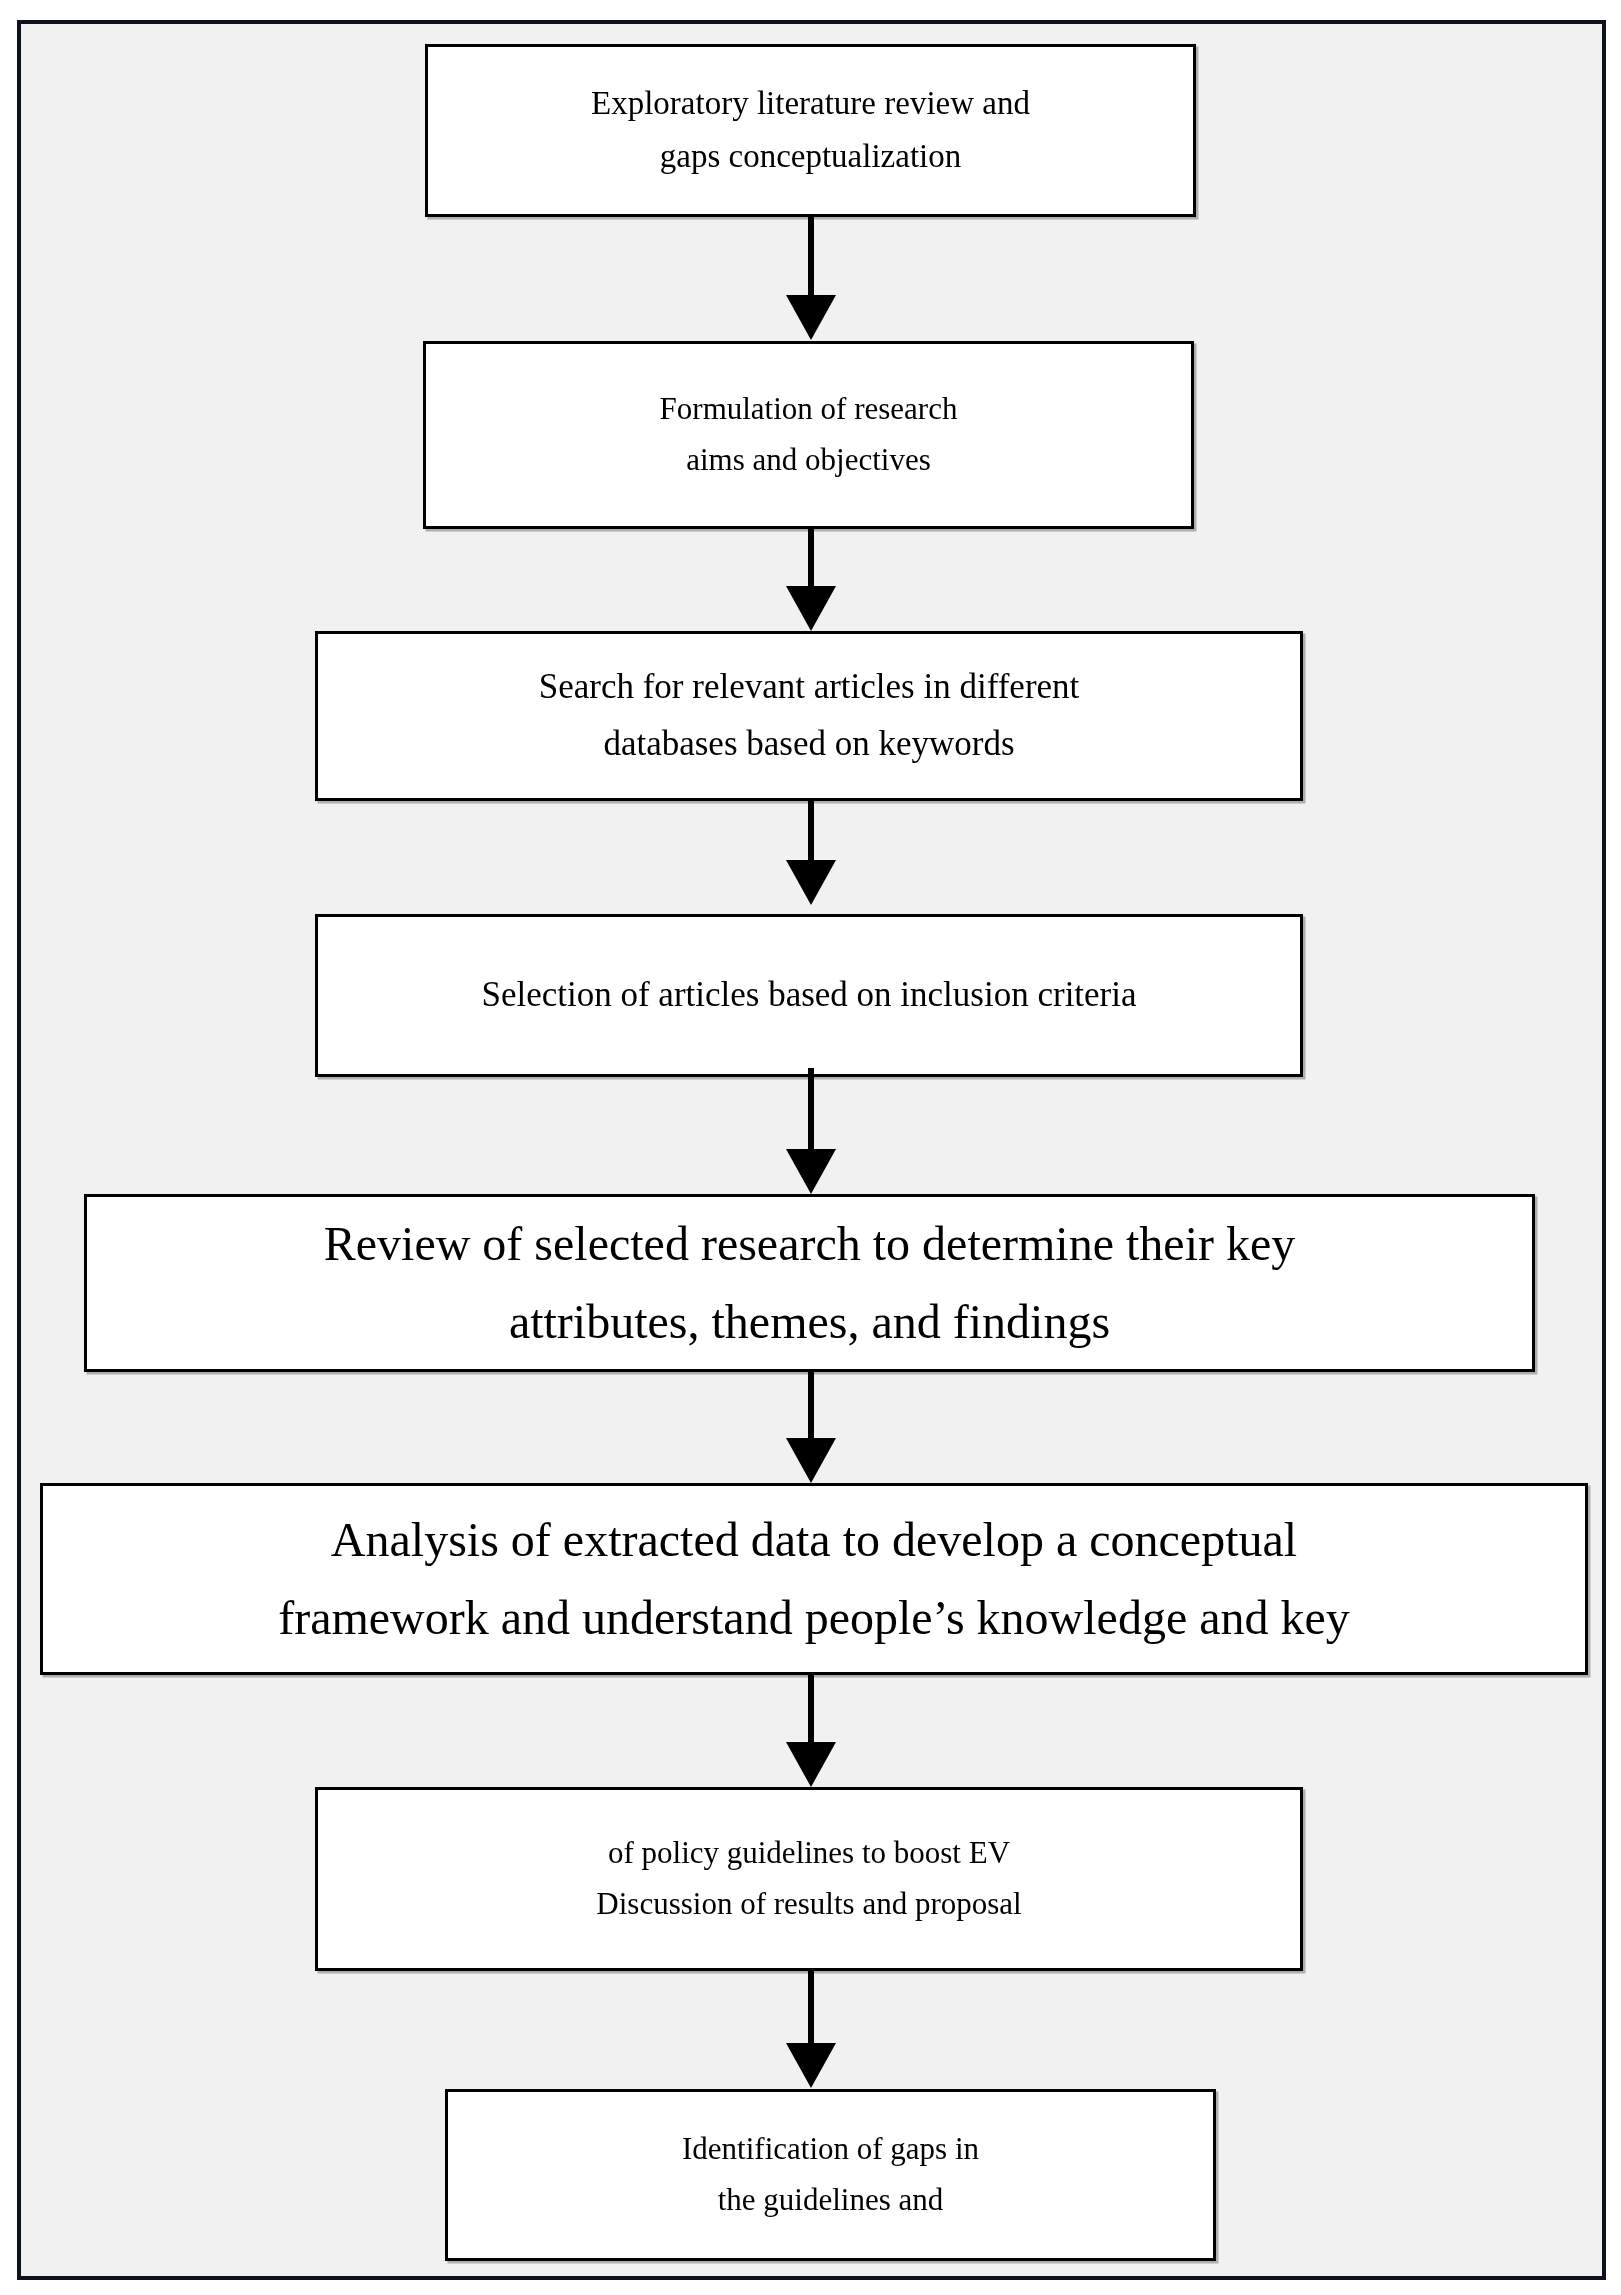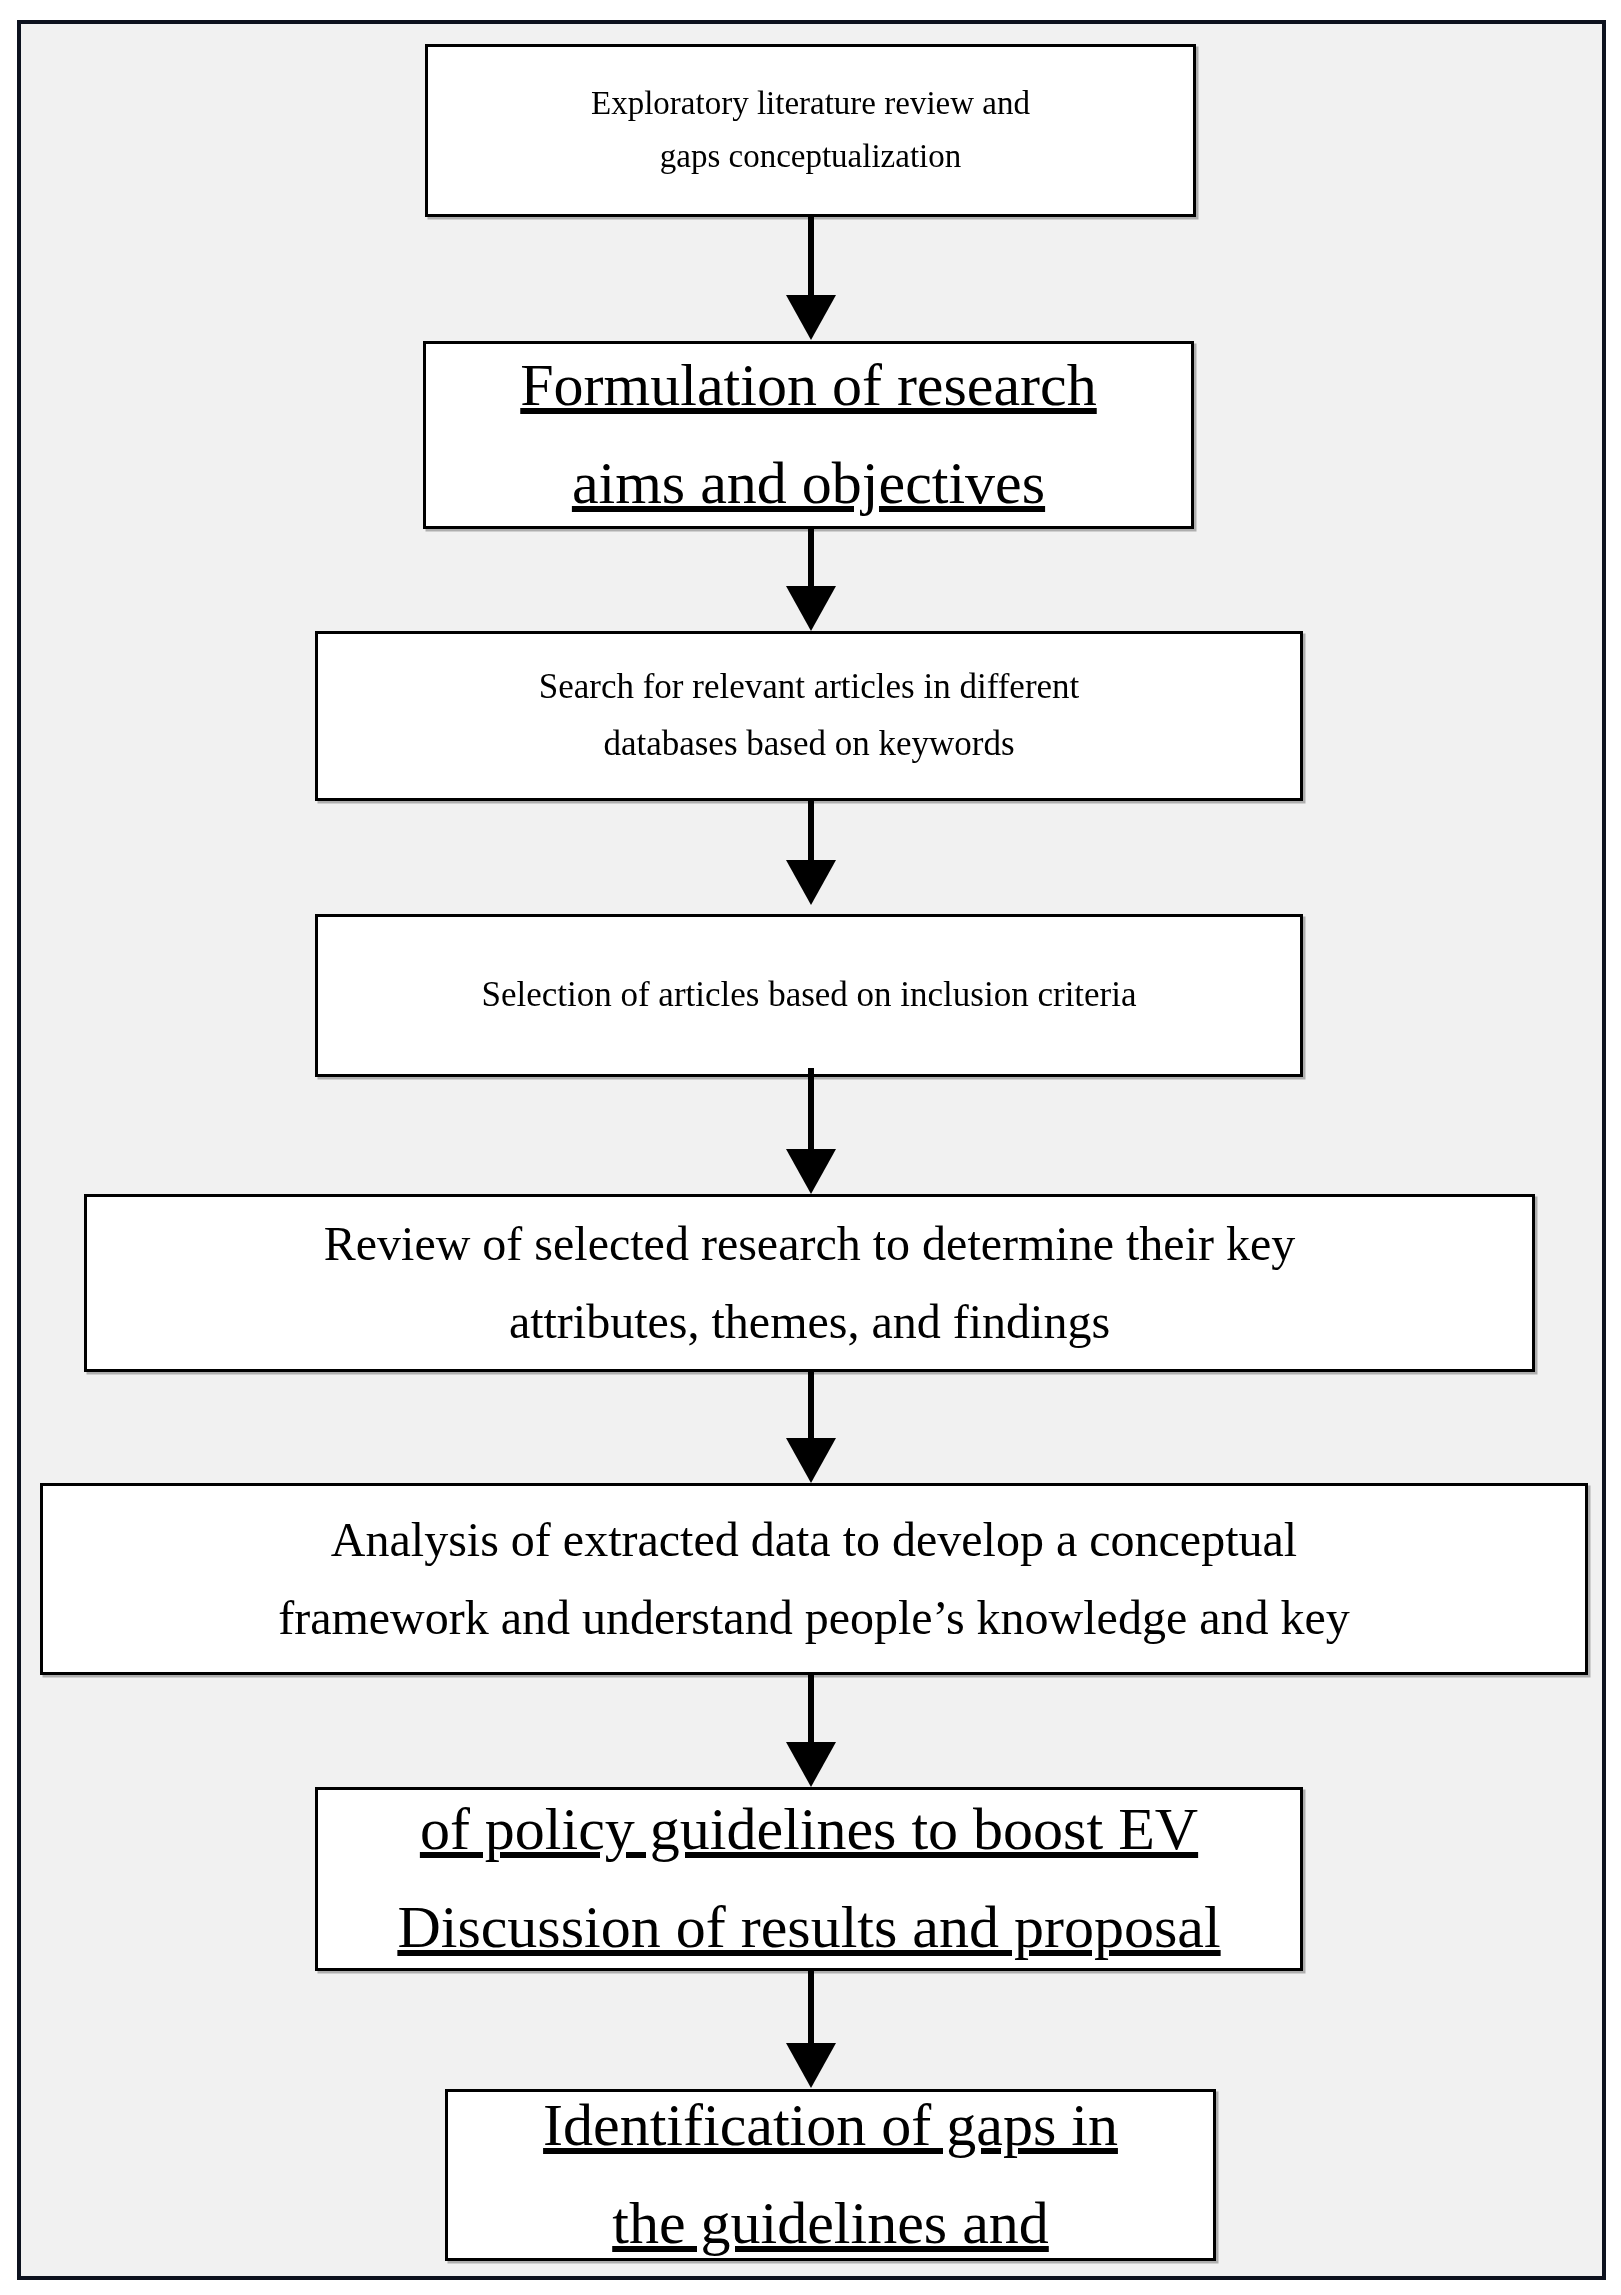--- a/index.html
+++ b/index.html
@@ -59,21 +59,21 @@
   .flow-node .node-line {
     display: block;
     width: 100%;
     line-height: 1.62;
     white-space: nowrap;
   }
 
   
   .fs-small  { font-size: 33px; }
   .fs-medium { font-size: 35px; }
-  .fs-large  { font-size: 60px; text-decoration: underline; }
+  .fs-large  { font-size: 31px; }
   .fs-xlarge { font-size: 48px; }
 
   
   .flow-arrow {
     position: absolute;
     width: 0;
   }
   .flow-arrow .arrow-shaft {
     position: absolute;
     left: -3.2px;

